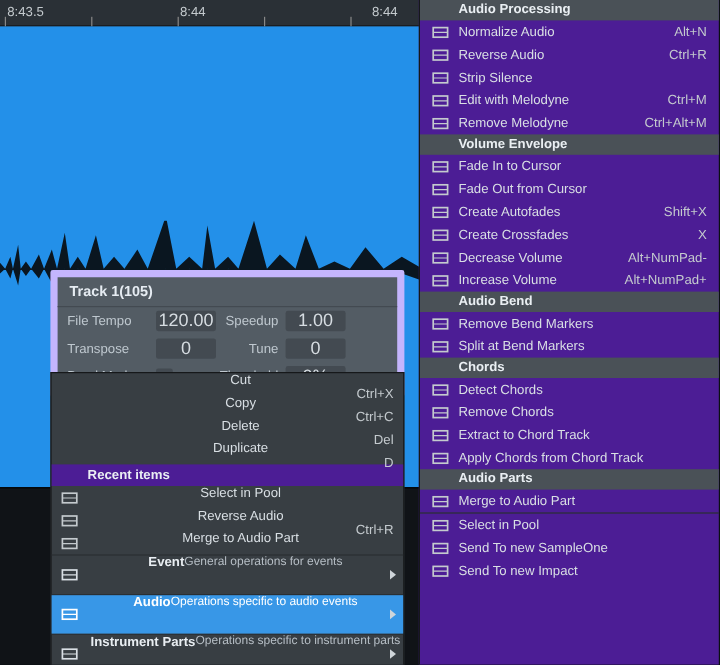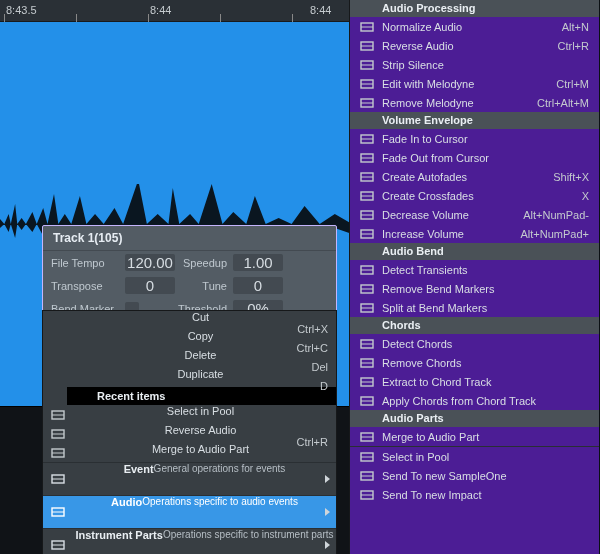--- a/index.html
+++ b/index.html
@@ -36,21 +36,21 @@
   .base-line{ position:absolute; left:0; right:0; height:1px; background:#0e1a24; top:202px; }
   .below-clip{
     position:absolute; left:0; width:350px; top:406px; bottom:0; background:#101317;
     border-top:1px solid #000;
   }
 
   
   .info-panel{
     position:absolute; left:42px; top:225px; width:295px;
     background:#535c64;
-    border:1px solid #c4b5fd;
+    border:6px solid #c4b5fd;
     border-radius:2px;
     color:#d6dce1;
     z-index:5;
   }
   .info-header{
     padding:5px 10px;
     font-weight:bold;
     color:#e6ecf2;
     border-bottom:1px solid #434a51;
     font-size:12px;
@@ -78,23 +78,22 @@
   .menu1 .mrow{
     position:relative;
     display:flex; align-items:center;
     height:19px; padding:0 8px 0 30px;flex-direction:column;
   }
   .menu1 .mrow .ico{ position:absolute; left:7px; top:2px; width:16px; height:16px; color:#c4cace;}
   .menu1 .sc{ margin-left:auto; color:#c4cace; font-size:11px;}
   .menu1 .sep{ height:0; border-top:1px solid #2a2f33; margin:0;}
   .menu1 .sect{
     height:18px; line-height:18px; padding-left:30px;
-    background:#000000; color:#eaeff3; font-weight:bold;
+    background:#4c1d95; color:#eaeff3; font-weight:bold;
     font-size:11px;
-    margin-left:24px;
   }
   .menu1 .sub{
     display:flex; flex-direction:row; justify-content:center;
     height:32px; padding-left:30px; position:relative;text-align:center;
   }
   .menu1 .sub .t{ font-weight:bold; font-size:11px; color:#e9eef2;}
   .menu1 .sub .d{ font-size:10px; color:#b6bec5; margin-top:0px;}
   .menu1 .sub .arrow{
     position:absolute; right:6px; top:50%; transform:translateY(-50%);
     width:0;height:0;border-top:4px solid transparent;border-bottom:4px solid transparent;border-left:5px solid currentColor;
@@ -389,30 +388,20 @@
         <span class="sc">Alt+NumPad+</span>
       </div>
       <div class="sect">Audio Bend</div>
       <div class="mrow">
         <span class="ico">
           <svg viewBox="0 0 16 16">
             <rect x="2" y="4" width="12" height="8" fill="none" stroke="currentColor" stroke-width="1.4"></rect>
             <path d="M2 8 H14" stroke="currentColor" stroke-width="1"></path>
           </svg>
         </span>
-        <span>Detect Transients</span>
-        <span class="sc"></span>
-      </div>
-      <div class="mrow">
-        <span class="ico">
-          <svg viewBox="0 0 16 16">
-            <rect x="2" y="4" width="12" height="8" fill="none" stroke="currentColor" stroke-width="1.4"></rect>
-            <path d="M2 8 H14" stroke="currentColor" stroke-width="1"></path>
-          </svg>
-        </span>
         <span>Remove Bend Markers</span>
         <span class="sc"></span>
       </div>
       <div class="mrow">
         <span class="ico">
           <svg viewBox="0 0 16 16">
             <rect x="2" y="4" width="12" height="8" fill="none" stroke="currentColor" stroke-width="1.4"></rect>
             <path d="M2 8 H14" stroke="currentColor" stroke-width="1"></path>
           </svg>
         </span>

